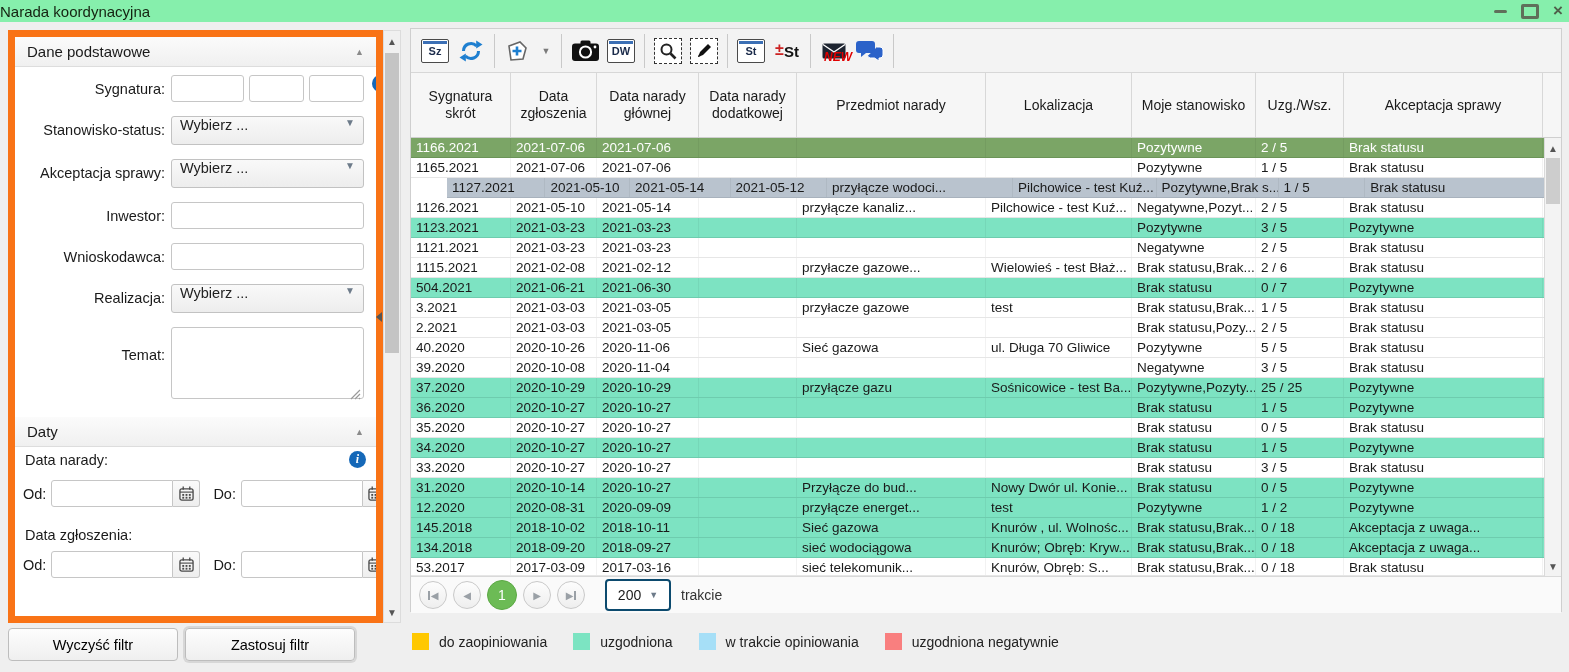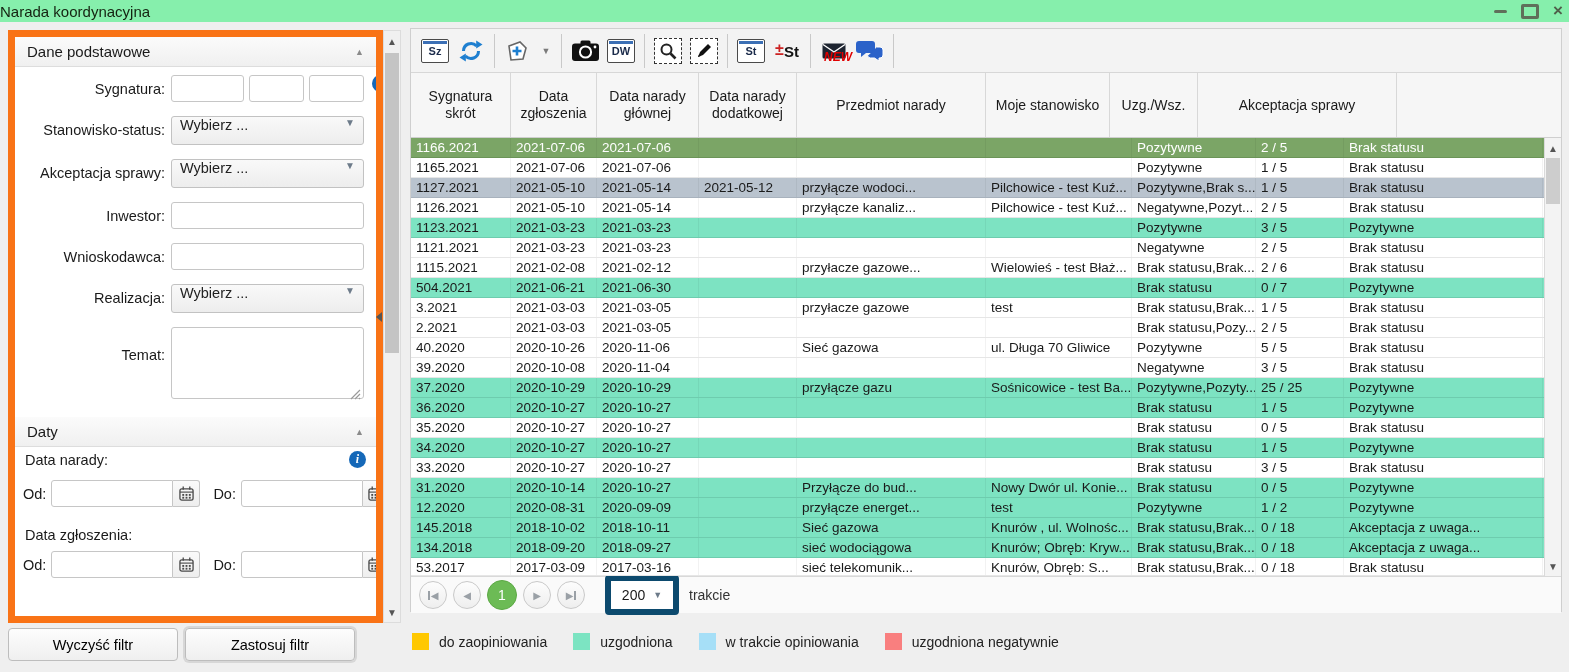--- a/index.html
+++ b/index.html
@@ -68,37 +68,37 @@
   .ddcaret{font-size:9px;color:#7a7a7a;}
   
   .thead{height:64px;background:#F6F6F6;border-bottom:1px solid #CFCFCF;display:flex;}
   .hcell{border-right:1px solid #D8D8D8;display:flex;align-items:center;justify-content:center;
     text-align:center;font-size:14px;box-sizing:border-box;padding:0 4px;line-height:17px;}
   
   .rows{position:relative;height:438px;overflow:hidden;background:#fff;}
   .trow{display:flex;height:20px;border-bottom:1px solid #E6E6E6;box-sizing:border-box;background:#fff;}
   .trow.agreed{background:#7DE3C2;border-bottom-color:#6ECCAE;}
   .trow.selected{background:#7BA566;color:#fff;border-bottom-color:#6B9458;}
-  .trow.highlight{background:#B9C3CE;border-bottom-color:#A8B2BD;}
+  .trow.highlight{background:#B9C3CE;border-bottom-color:#A8B2BD;margin-left:36px;}
   .trow.clipped{height:18px;overflow:hidden;}
   .cell{box-sizing:border-box;padding:0 0 0 5px;font-size:13.5px;line-height:19px;
     white-space:nowrap;overflow:hidden;border-right:1px solid rgba(0,0,0,0.05);}
   .c0{width:100px}.c1{width:86px}.c2{width:102px}.c3{width:98px}.c4{width:189px}
   .c5{width:146px}.c6{width:124px}.c7{width:88px}.c8{width:199px}
   
   .tscroll{position:absolute;right:0;top:0;bottom:0;width:17px;background:#F3F3F3;border-left:1px solid #DADADA;box-sizing:border-box;}
   .tthumb{position:absolute;left:1px;top:20px;width:14px;height:46px;background:#CDCDCD;}
   
   .pager{height:36px;background:#FAFAFA;border-top:1px solid #D9D9D9;display:flex;align-items:center;padding:0 8px;gap:6px;}
   .pbtn{width:26px;height:26px;border-radius:50%;border:1px solid #C9C9C9;background:linear-gradient(#FDFDFD,#EEE);
     display:flex;align-items:center;justify-content:center;color:#9aa0a6;font-size:10px;gap:1px;}
   .pbtn .bar{width:2px;height:9px;background:#9aa0a6;}
   .pcur{width:28px;height:28px;border-radius:50%;background:#6CBB55;border:1px solid #5CA945;
     color:#fff;display:flex;align-items:center;justify-content:center;font-size:14px;}
-  .psel{margin-left:14px;width:62px;height:28px;border:6px solid #0c4a6e;border-radius:4px;background:#fff;
+  .psel{margin-left:14px;width:62px;height:28px;border:2px solid #0c4a6e;border-radius:4px;background:#fff;
     display:flex;align-items:center;justify-content:center;gap:8px;font-size:14px;}
   .psel .arr{font-size:9px;color:#6d7b8a;}
   .plabel{font-size:14px;color:#333;margin-left:4px;}
   
   .legend{position:absolute;left:412px;top:633px;display:flex;align-items:center;gap:26px;}
   .litem{display:flex;align-items:center;gap:10px;font-size:14px;color:#222;}
   .lsq{width:17px;height:17px;flex:none;}
   svg{display:block;}
 </style>
 </head>
@@ -357,20 +357,21 @@
     </div>
     <div class="tsep"></div>
   </div>
 
   <div class="thead" id="thead">
       <div class="hcell c0">Sygnatura skrót</div>
       <div class="hcell c1">Data zgłoszenia</div>
       <div class="hcell c2">Data narady głównej</div>
       <div class="hcell c3">Data narady dodatkowej</div>
       <div class="hcell c4">Przedmiot narady</div>
+      <div class="hcell c5">Lokalizacja</div>
       <div class="hcell c6">Moje stanowisko</div>
       <div class="hcell c7">Uzg./Wsz.</div>
       <div class="hcell c8">Akceptacja sprawy</div>
     </div>
 
   <div class="rows" id="rows">
       <div class="trow selected">
         <div class="cell c0">1166.2021</div>
         <div class="cell c1">2021-07-06</div>
         <div class="cell c2">2021-07-06</div>

